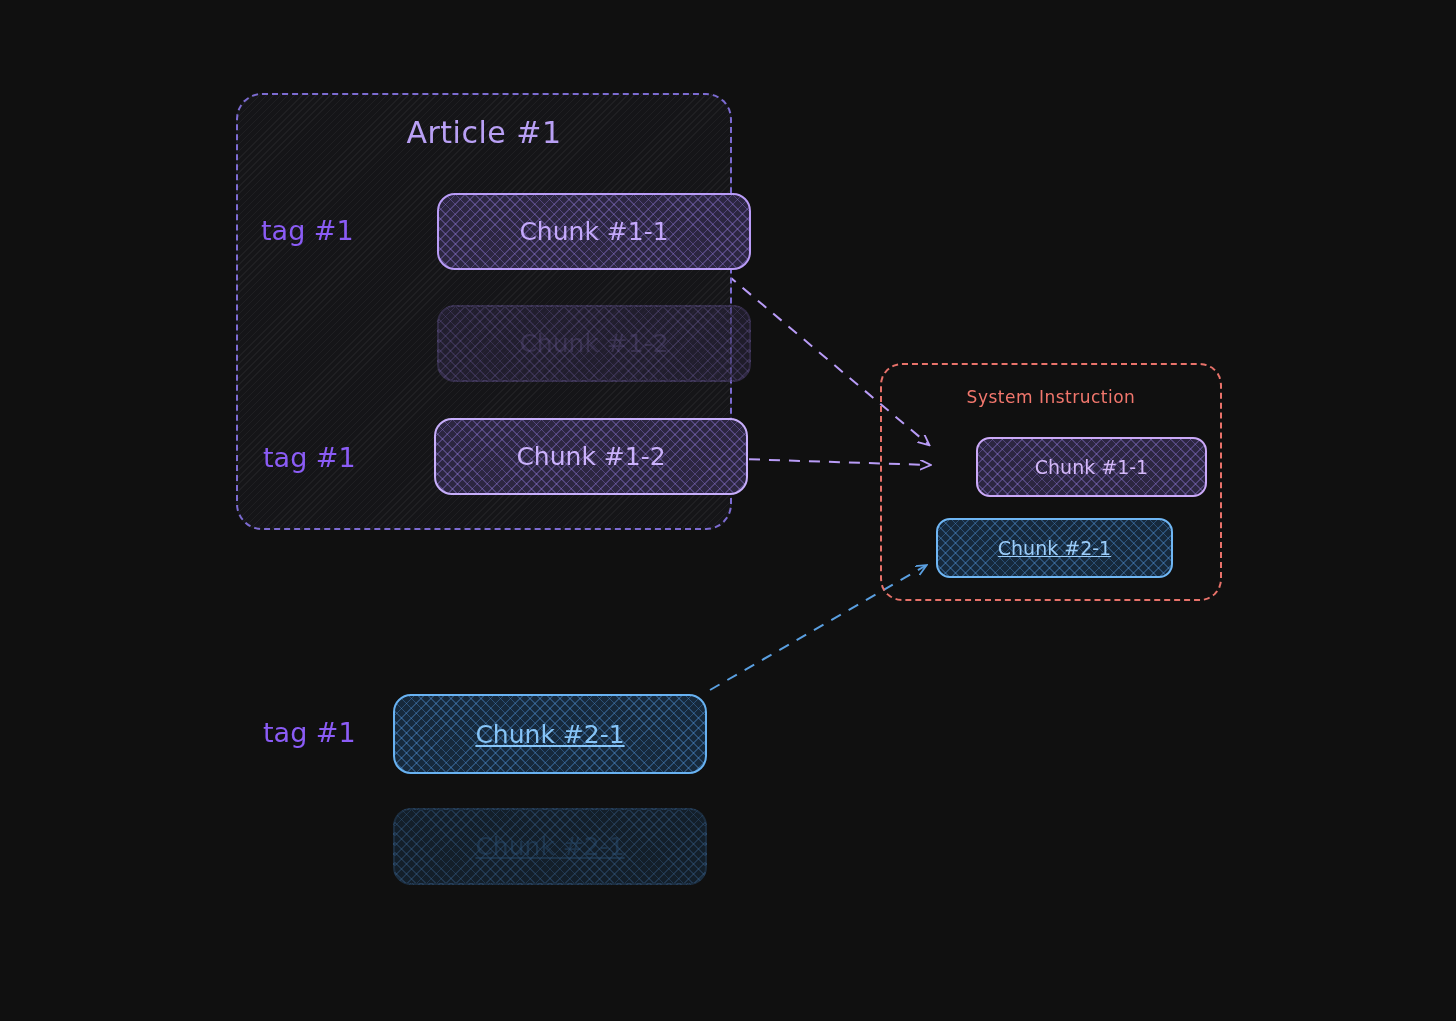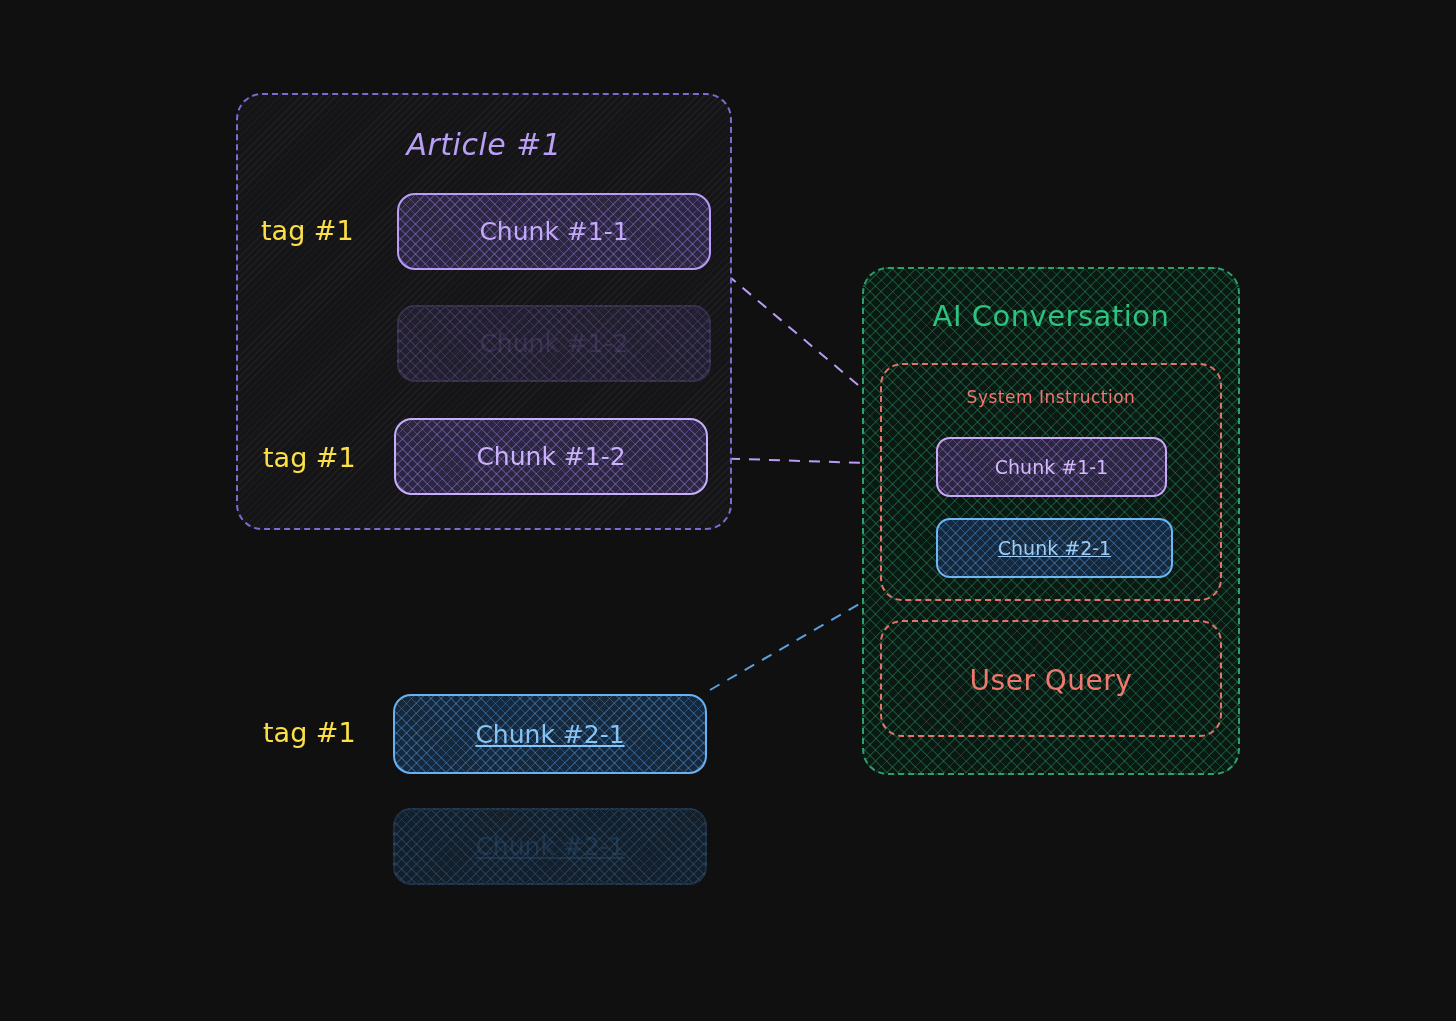--- a/index.html
+++ b/index.html
@@ -25,48 +25,49 @@
         rgba(0,0,0,0) 1px,
         rgba(0,0,0,0) 5px);
   }
 
   
   #article1{
     left:236px;top:93px;width:496px;height:437px;
     border-color:#7c6bd1;border-radius:26px;
     background-color:#151518;
   }
-  #article1 .panel-title{top:32px;color:#b9a0f5;font-style:italic;}
+  #article1 .panel-title{top:20px;color:#b9a0f5;}
 
   #article2{
     left:236px;top:597px;width:492px;height:320px;
     border-color:#3f7fc4;border-radius:26px;
     background-color:#121417;
   }
   #article2 .panel-title{top:33px;color:#57a5f0;}
 
   
   .tag{
-    position:absolute;color:#fde047;font-size:27px;white-space:nowrap;
+    position:absolute;color:#8b5cf6;font-size:27px;white-space:nowrap;
   }
   #tag-1-1{left:261px;top:215px;}
   #tag-1-2{left:263px;top:442px;}
   #tag-2-1{left:263px;top:717px;}
 
   
   .chunk{
     position:absolute;box-sizing:border-box;border-width:2px;border-style:solid;
     border-radius:18px;display:flex;align-items:center;justify-content:center;
     font-size:25px;white-space:nowrap;
   }
   .hatch-purple{
     background-color:#2c2641;
     background-image:
       repeating-linear-gradient(45deg, rgba(167,139,250,.30) 0 1.2px, rgba(0,0,0,0) 1.2px 7px),
       repeating-linear-gradient(-45deg, rgba(167,139,250,.30) 0 1.2px, rgba(0,0,0,0) 1.2px 7px);
+    margin-left: 40px;
   }
   .hatch-blue{
     background-color:#16293c;
     background-image:
       repeating-linear-gradient(45deg, rgba(88,160,236,.32) 0 1.2px, rgba(0,0,0,0) 1.2px 7px),
       repeating-linear-gradient(-45deg, rgba(88,160,236,.32) 0 1.2px, rgba(0,0,0,0) 1.2px 7px);
     text-decoration: underline;
   }
 
   
@@ -148,28 +149,22 @@
   <div class="chunk hatch-purple" id="chunk-1-1">Chunk #1-1</div>
   <div class="chunk hatch-purple" id="chunk-1-2-faded">Chunk #1-2</div>
   <div class="chunk hatch-purple" id="chunk-1-2">Chunk #1-2</div>
 
 
   <div class="tag" id="tag-2-1">tag #1</div>
 
   <div class="chunk hatch-blue" id="chunk-2-1">Chunk #2-1</div>
   <div class="chunk hatch-blue" id="chunk-2-2-faded">Chunk #2-1</div>
 
-  <div class="panel" id="ai-conversation">
-    <div class="panel-title">AI Conversation</div>
-  </div>
 
   <div class="panel" id="system-instruction">
     <div class="panel-title">System Instruction</div>
   </div>
 
   <div class="chunk hatch-purple" id="ctx-chunk-1">Chunk #1-1</div>
   <div class="chunk hatch-blue" id="ctx-chunk-2">Chunk #2-1</div>
 
-  <div class="panel" id="user-query">
-    <div class="panel-title">User Query</div>
-  </div>
 
 </div>
 
 </body></html>

